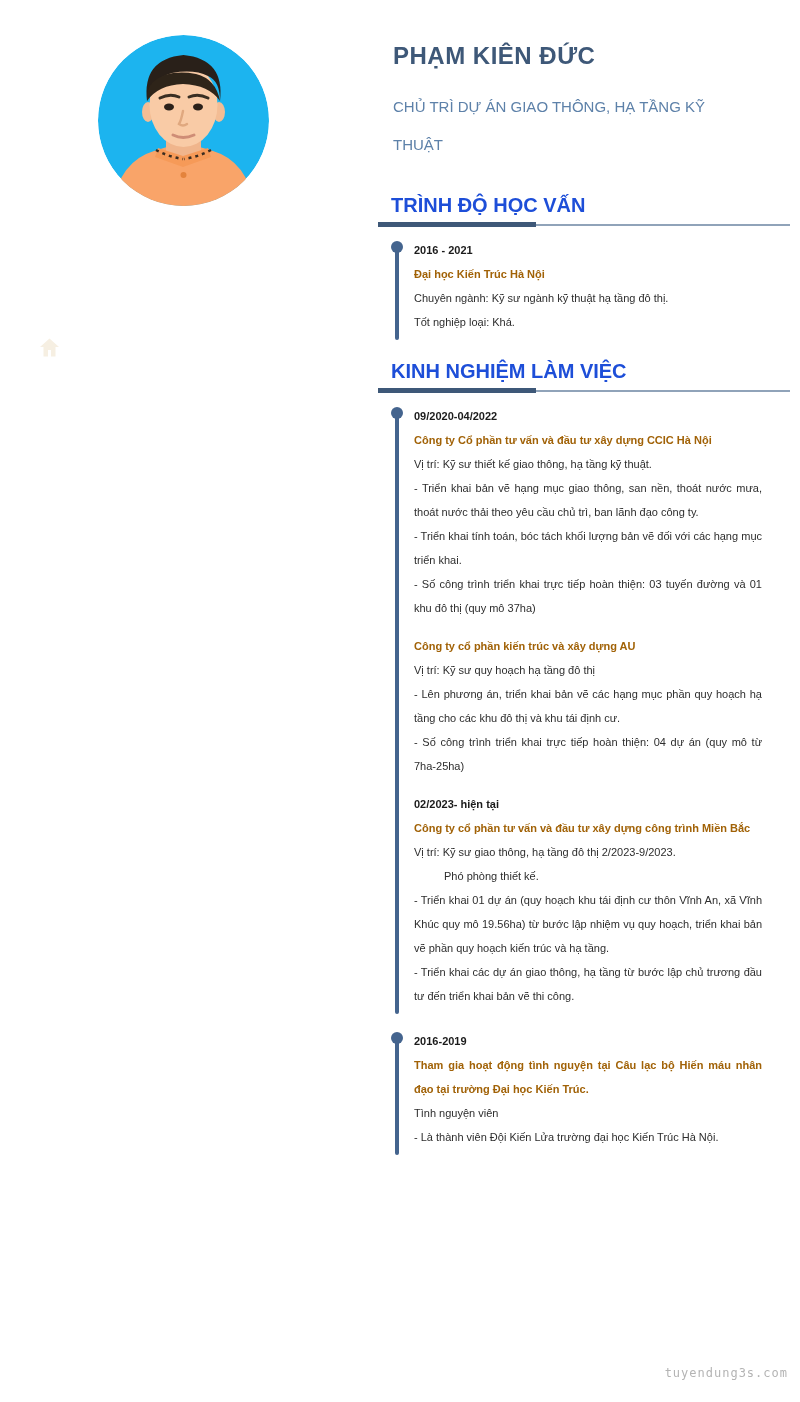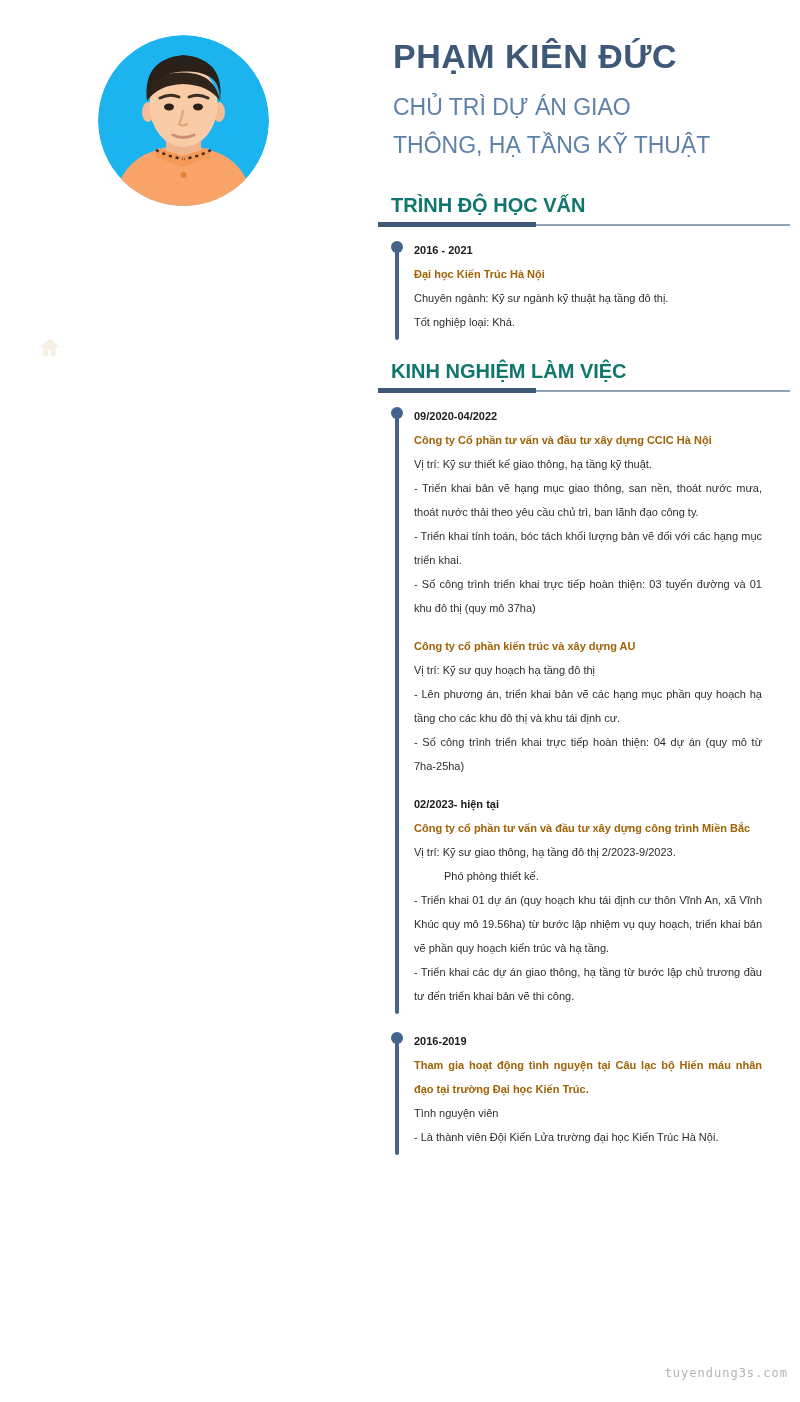--- a/index.html
+++ b/index.html
@@ -11,34 +11,34 @@
   
   .photo-wrap{
     position:absolute;left:98px;top:35px;width:171px;height:171px;
     border-radius:50%;overflow:hidden;
   }
   .photo-wrap svg{display:block;width:100%;height:100%;}
   .house-mark{position:absolute;left:39px;top:337px;width:21px;height:21px;}
   
   .right-col{position:absolute;left:378px;top:28px;width:412px;}
   .name{
-    margin:8px 0 12px 15px;font-size:34px;line-height:40px;font-weight:bold;
+    margin:8px 0 12px 15px;font-size:24px;line-height:40px;font-weight:bold;
     letter-spacing:0.5px;color:#3e5878;
   }
   .subtitle{
-    margin:12px 0 0 15px;width:332px;font-size:23px;line-height:38px;
+    margin:12px 0 0 15px;width:332px;font-size:15px;line-height:38px;
     color:#5d81a9;font-weight:normal;
   }
   
   .section{margin-top:28px;}
   .section.mid{margin-top:18px;}
   .section.last{margin-top:15px;}
   .sec-head{
     position:relative;margin:0;padding:0 0 6px 13px;
-    font-size:20px;line-height:26px;font-weight:bold;color:#0f766e;
+    font-size:20px;line-height:26px;font-weight:bold;color:#1d4ed8;
     border-bottom:2px solid #90a3b9;
   }
   .sec-head::after{
     content:"";position:absolute;left:0;bottom:-3px;width:158px;height:5px;
     background:#3e5878;
   }
   
   .timeline{
     position:relative;margin:12px 0 0 0;padding:0 28px 6px 36px;
     font-size:11px;line-height:24px;color:#2d2d2d;

